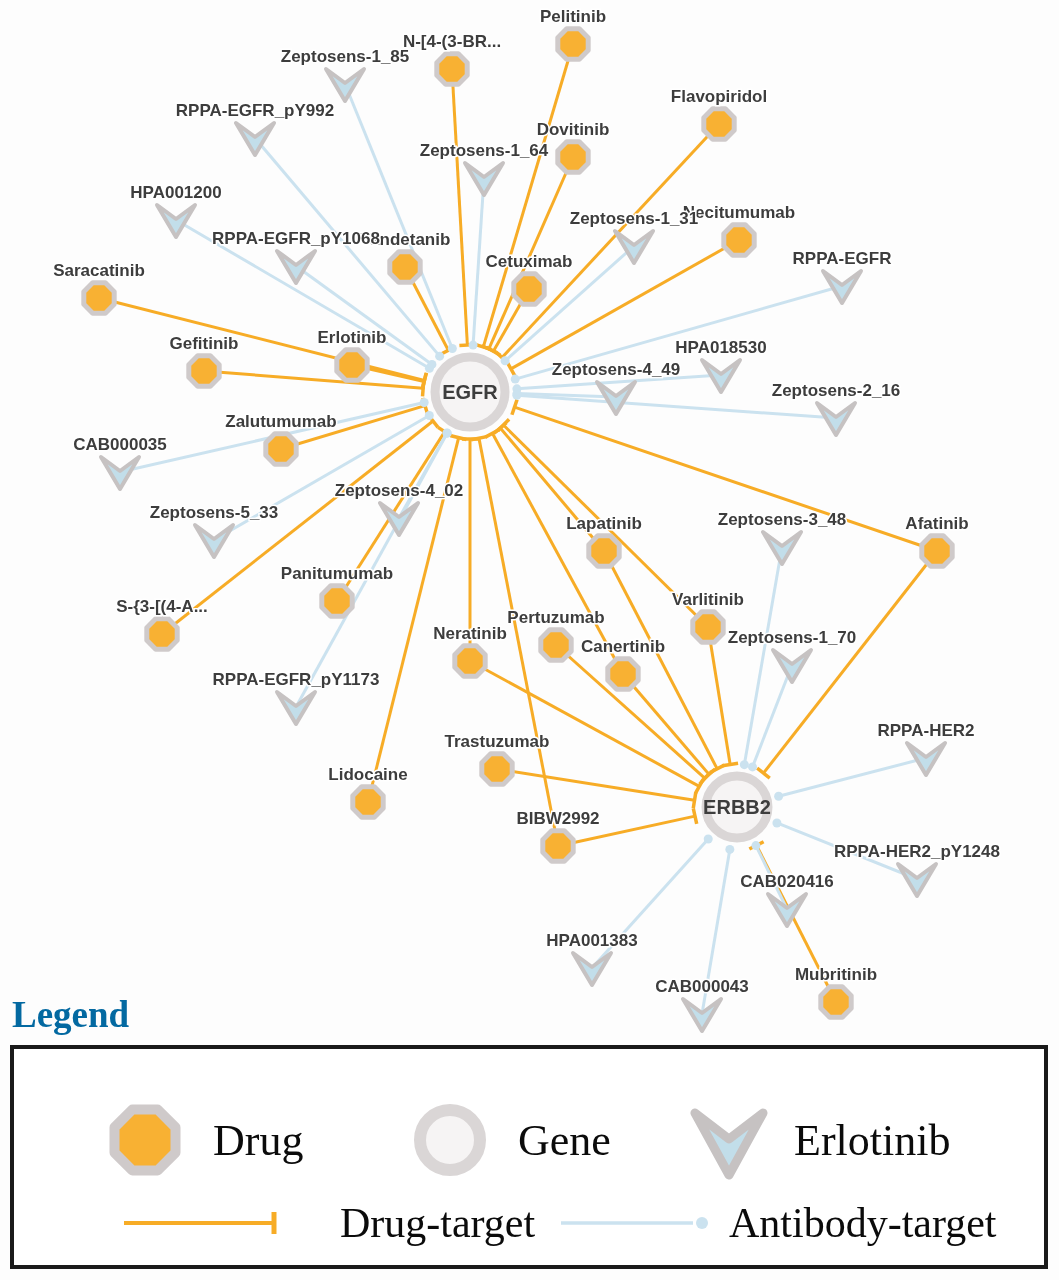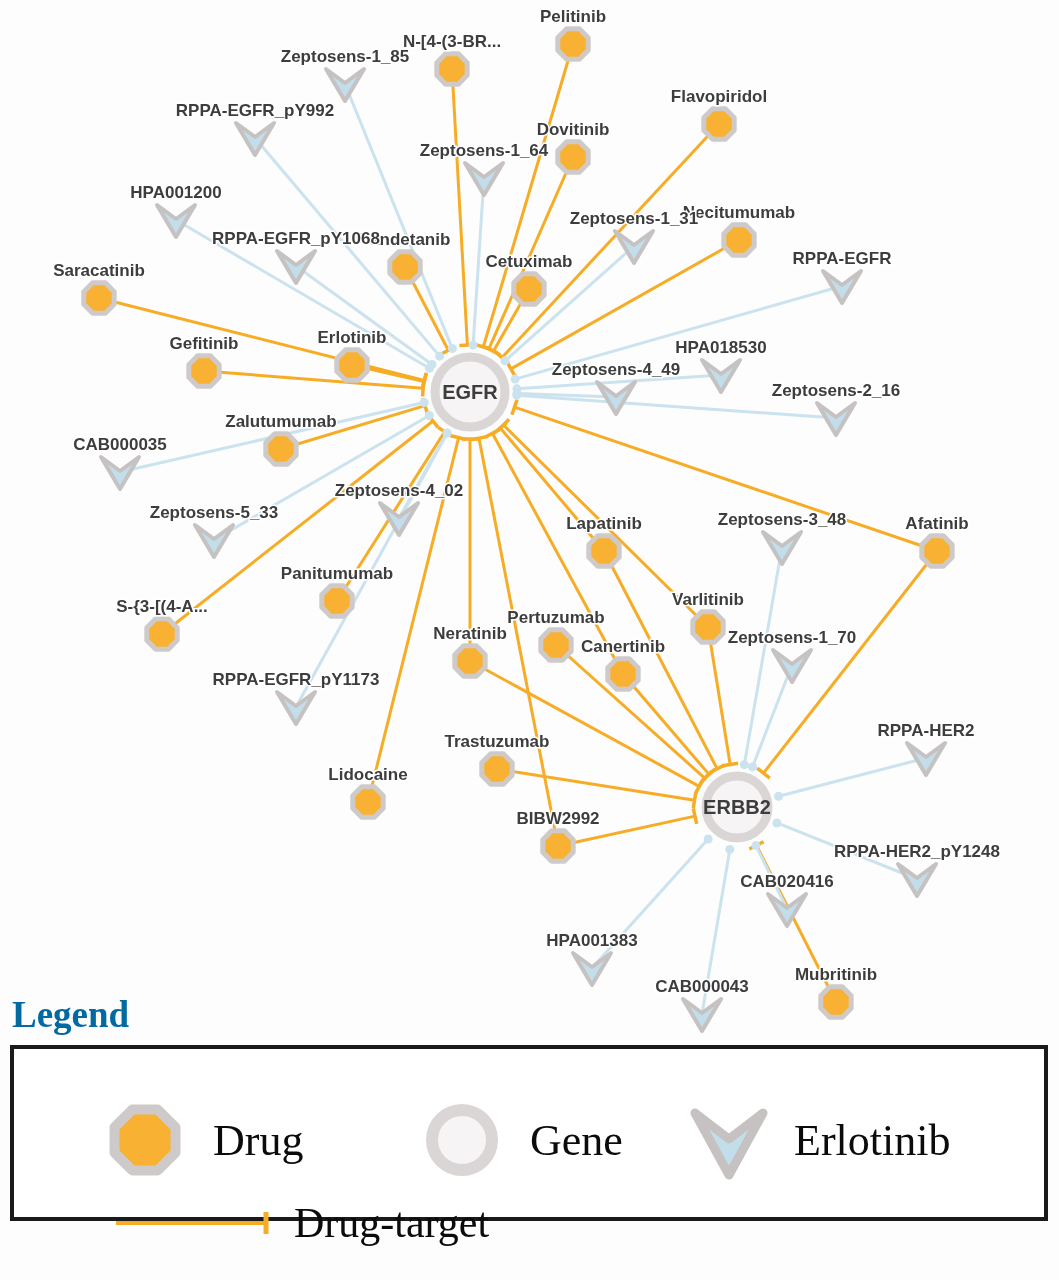--- a/index.html
+++ b/index.html
@@ -18,21 +18,21 @@
     font-weight:700; font-size:20px;
     fill:var(--label, #3d3d3d);
   }
   #legend-title {
     position:absolute; left:12px; top:993px;
     font-family:"Liberation Serif", serif;
     font-weight:700; font-size:37px; color:#0369a1;
   }
   #legend-box {
     position:absolute; left:10px; top:1045px;
-    width:1038px; height:176px;
+    width:1038px; height:224px;
     border:4px solid #1a1a1a; background:#ffffff;
   }
   .legend-item { position:absolute; display:flex; align-items:center; }
   .legend-node-label {
     font-family:"Liberation Serif", serif; font-size:44px; color:#0b0b0b; margin-left:22px;
   }
   .legend-edge-label {
     font-family:"Liberation Serif", serif; font-size:42px; color:#0b0b0b; margin-left:14px;
   }
 </style>
@@ -436,37 +436,44 @@
 
   <div id="legend-box">
 
     <div class="legend-item" style="left:85px; top:45px;">
       <svg id="legend-icon-drug" width="92" height="92">
           <polygon points="76.5,58.6 58.6,76.5 33.4,76.5 15.5,58.6 15.5,33.4 33.4,15.5 58.6,15.5 76.5,33.4" fill="#F8B133" stroke="#CFCACA" stroke-width="10" stroke-linejoin="round"></polygon>
         </svg>
       <span class="legend-node-label">Drug</span>
     </div>
 
-    <div class="legend-item" style="left:402px; top:45px;">
+    <div class="legend-item" style="left:390px; top:45px;">
       <svg id="legend-icon-gene" width="92" height="92">
           <circle cx="46" cy="46" r="30" fill="#F6F4F4" stroke="#DAD6D6" stroke-width="12"></circle>
         </svg>
       <span class="legend-node-label">Gene</span>
     </div>
 
     <div class="legend-item" style="left:672px; top:48px;">
       <svg id="legend-icon-antibody" width="86" height="86">
           <path d="M 9 16 L 43 78 L 77 16 L 43 42 Z" fill="#C2DEEA" stroke="#C6C2C2" stroke-width="9" stroke-linejoin="round"></path>
         </svg>
       <span class="legend-node-label">Erlotinib</span>
     </div>
 
-    <div class="legend-item" style="left:100px; top:150px;">
+    <div class="legend-item" style="left:108px; top:150px;gap:38px;">
       <svg id="legend-edge-drug" width="166" height="28">
           <line x1="2" y1="14" x2="150" y2="14" stroke="#F7AC26" stroke-width="4"></line>
           <line x1="152" y1="3" x2="152" y2="25" stroke="#F7AC26" stroke-width="5"></line>
         </svg>
       <span class="legend-edge-label">Drug-target</span>
     </div>
 
+    <div class="legend-item" style="left:545px; top:150px;">
+      <svg id="legend-edge-antibody" width="156" height="28">
+          <line x1="2" y1="14" x2="134" y2="14" stroke="#CBE2EF" stroke-width="3.5"></line>
+          <circle cx="143" cy="14" r="6" fill="#CBE2EF"></circle>
+        </svg>
+      <span class="legend-edge-label">Antibody-target</span>
+    </div>
 
   </div>
 </div>
 
 </body></html>

